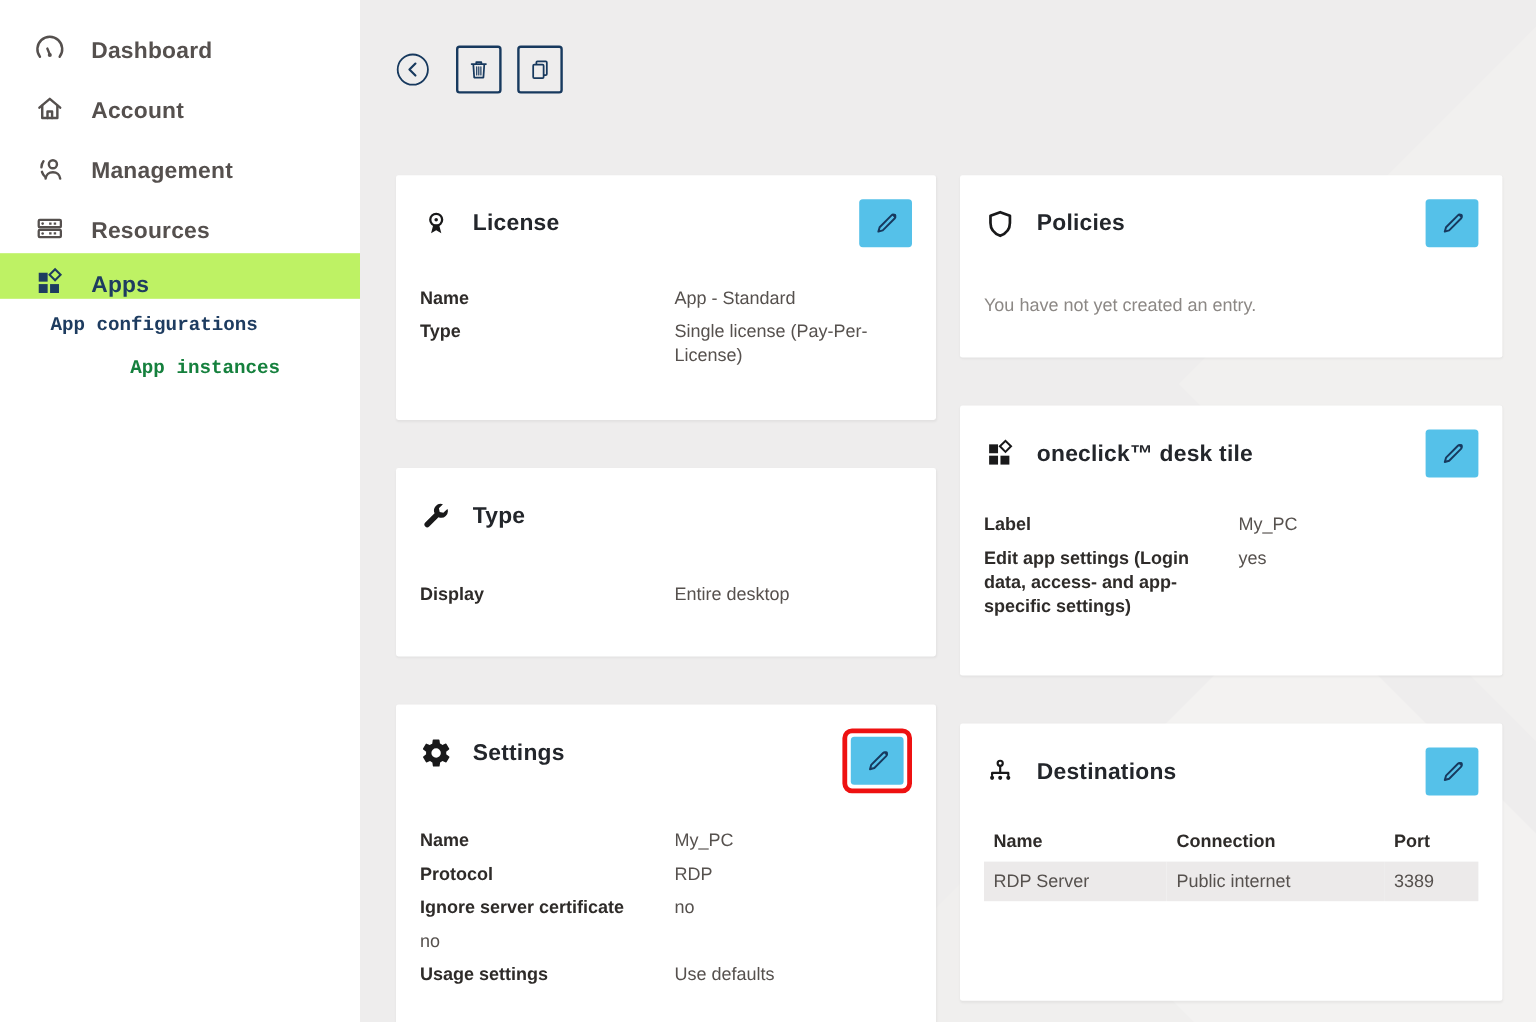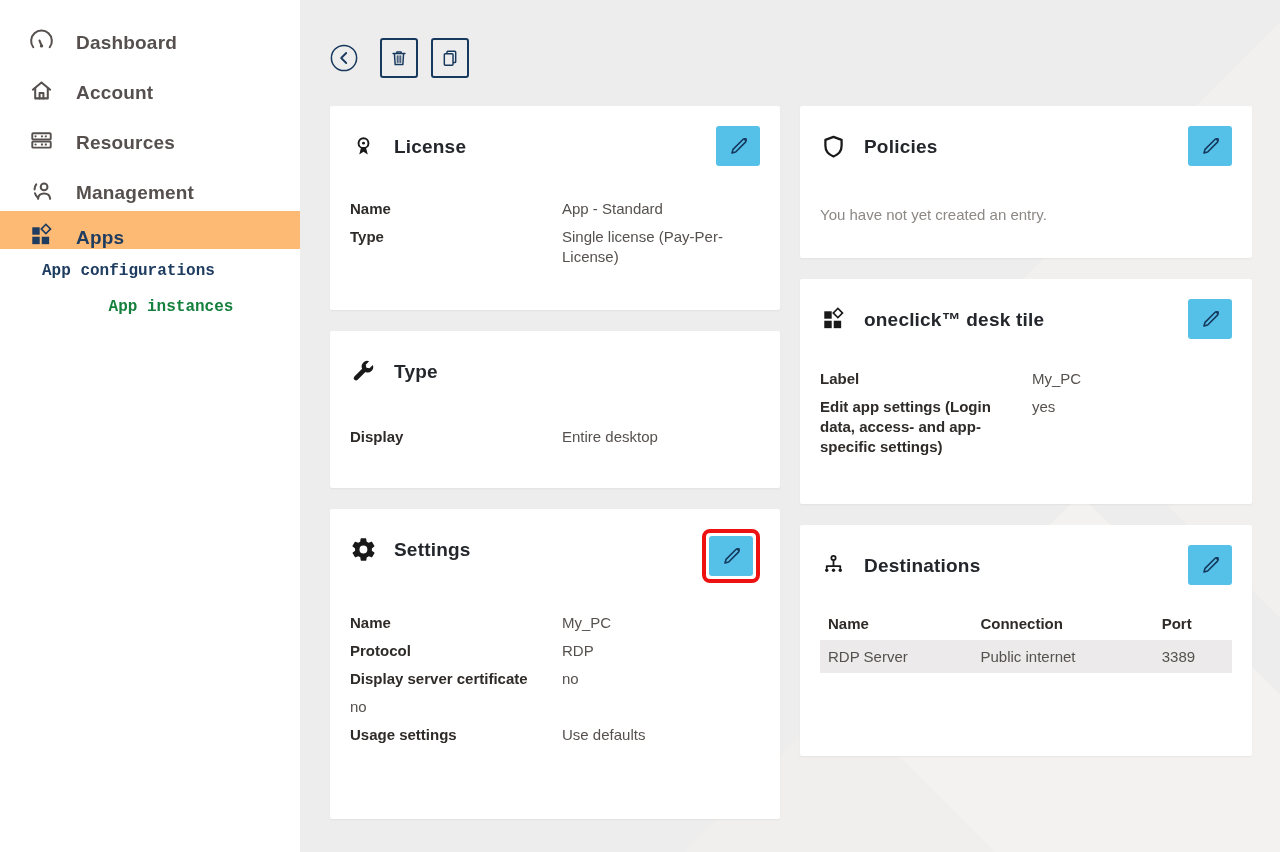--- a/index.html
+++ b/index.html
@@ -4,21 +4,21 @@
 <style>
   * { margin:0; padding:0; box-sizing:border-box; }
   html,body { width:1280px; height:852px; overflow:hidden; }
   body { display:flex; font-family:"Liberation Sans", sans-serif; background:#eeeded; }
 
   
   .sidebar { width:300px; flex:none; background:#ffffff; padding-top:4px; position:relative; z-index:3; }
   .nav-item { display:flex; align-items:flex-end; height:50px; padding-left:28px; gap:21px;
               color:#55504e; font-size:19px; font-weight:600; cursor:pointer; letter-spacing:.2px; }
   .nav-item svg { width:27px; height:27px; flex:none; }
-  .nav-item.active { color:#1e3c60; background:#fdba74; height:38px; margin:7px 0 4px 0; }
+  .nav-item.active { color:#1e3c60; background:#bef264; height:38px; margin:7px 0 4px 0; }
   .sub-item { padding:9px 0 9px 42px; font-size:16px; cursor:pointer;font-family:Liberation Mono, monospace; }
   .sub-item.current { font-weight:700; color:#1e3c60; }
   .sub-item.link { font-weight:600; color:#15803d;text-align:center; }
 
   
   .main { flex:1; position:relative; background:#eeeded; overflow:hidden; }
   .bg-pattern { position:absolute; inset:0; overflow:hidden; z-index:0; }
   .bg-shape { position:absolute; background:#f3f2f1; transform:rotate(45deg); }
   .bg-shape.s1 { width:760px; height:760px; right:-180px; bottom:-560px; }
   .bg-shape.s2 { width:460px; height:460px; right:210px; bottom:-400px; background:#f0efee; }
@@ -32,21 +32,21 @@
              color:#17395e; display:flex; align-items:center; justify-content:center; cursor:pointer; }
   .hdr-btn svg { width:22px; height:22px; }
   .hdr-btn.first { margin-left:22px; }
   .hdr-btn + .hdr-btn { margin-left:13px; }
 
   .columns { display:flex; gap:20px; margin-top:26px; align-items:flex-start; }
   .col-left  { width:450px; flex:none; }
   .col-right { width:452px; flex:none; }
 
   .card { background:#ffffff; border-radius:2px; padding:20px; margin-bottom:21px;
-          box-shadow:0 1px 2px rgba(0,0,0,.05); }
+          box-shadow:0 1px 2px rgba(0,0,0,.05);margin-top:40px; }
   .card-head { display:flex; align-items:flex-start; }
   .card-head .title-wrap { display:flex; align-items:center; gap:17px; color:#23262b; margin-top:7px; }
   .card-head svg.card-icon { width:27px; height:27px; color:#19191a; flex:none; }
   .card-title { font-size:19px; font-weight:700; color:#23262b; letter-spacing:.2px; }
   .edit-btn { width:44px; height:40px; background:#55c1e9; border:none; border-radius:3px;
               color:#17395e; display:flex; align-items:center; justify-content:center;
               cursor:pointer; margin-left:auto; }
   .edit-btn svg { width:23px; height:23px; }
   .red-box { margin-left:auto; border:4px solid #ee1111; border-radius:8px; padding:3px; display:inline-flex; }
   .red-box .edit-btn { margin-left:0; }
@@ -86,37 +86,37 @@
   </div>
   <div class="nav-item">
     <svg viewBox="0 0 24 24" fill="none" stroke="currentColor" stroke-width="1.8" stroke-linecap="round" stroke-linejoin="round">
       <path d="M4.3 11.3 12 4.8l7.7 6.5"></path>
         <path d="M6.4 9.8V19h11.2V9.8"></path>
         <path d="M10.3 19v-4.8h3.4V19"></path>
     </svg>
     <span>Account</span>
   </div>
   <div class="nav-item">
+    <svg viewBox="0 0 24 24" fill="none" stroke="currentColor" stroke-width="1.8" stroke-linecap="round">
+      <circle cx="14.3" cy="8.8" r="3"></circle>
+        <path d="M8.9 19.4c.3-3 2.6-4.7 5.4-4.7s5.1 1.7 5.4 4.7"></path>
+      <path d="M7.3 6.6A7.8 7.8 0 0 0 5.8 11"></path>
+        <path d="M6.2 14.4a7.8 7.8 0 0 0 2.4 3.7"></path>
+    </svg>
+    <span>Management</span>
+  </div>
+  <div class="nav-item">
     <svg viewBox="0 0 24 24" fill="none" stroke="currentColor" stroke-width="1.7">
       <rect x="3.8" y="5.6" width="16.4" height="5.4" rx="0.8"></rect>
         <rect x="3.8" y="12.9" width="16.4" height="5.4" rx="0.8"></rect>
       <circle cx="6.7" cy="8.3" r="0.95" fill="currentColor" stroke="none"></circle>
         <circle cx="6.7" cy="15.6" r="0.95" fill="currentColor" stroke="none"></circle>
       <path d="M11.5 8.3h6M11.5 15.6h6" stroke-dasharray="1.8 1.6"></path>
     </svg>
     <span>Resources</span>
-  </div>
-  <div class="nav-item">
-    <svg viewBox="0 0 24 24" fill="none" stroke="currentColor" stroke-width="1.8" stroke-linecap="round">
-      <circle cx="14.3" cy="8.8" r="3"></circle>
-        <path d="M8.9 19.4c.3-3 2.6-4.7 5.4-4.7s5.1 1.7 5.4 4.7"></path>
-      <path d="M7.3 6.6A7.8 7.8 0 0 0 5.8 11"></path>
-        <path d="M6.2 14.4a7.8 7.8 0 0 0 2.4 3.7"></path>
-    </svg>
-    <span>Management</span>
   </div>
   <div class="nav-item active">
     <svg viewBox="0 0 24 24">
       <rect x="3.8" y="4.7" width="6.6" height="6.6" fill="currentColor"></rect>
       <rect x="3.8" y="13.1" width="6.6" height="6.6" fill="currentColor"></rect>
       <rect x="12.2" y="13.1" width="6.6" height="6.6" fill="currentColor"></rect>
       <rect x="13" y="3.3" width="5.8" height="5.8" transform="rotate(45 15.9 6.2)" fill="none" stroke="currentColor" stroke-width="1.5"></rect>
     </svg>
     <span>Apps</span>
   </div>
@@ -223,21 +223,21 @@
           <div class="card-rows">
             <div class="row">
               <span class="lbl">Name</span>
               <span class="val">My_PC</span>
             </div>
             <div class="row">
               <span class="lbl">Protocol</span>
               <span class="val">RDP</span>
             </div>
             <div class="row">
-              <span class="lbl">Display server certificate</span>
+              <span class="lbl">Ignore server certificate</span>
               <span class="val">no</span>
             </div>
             <div class="row">
               <span class="val">no</span>
             </div>
             <div class="row">
               <span class="lbl">Usage settings</span>
               <span class="val">Use defaults</span>
             </div>
           </div>

